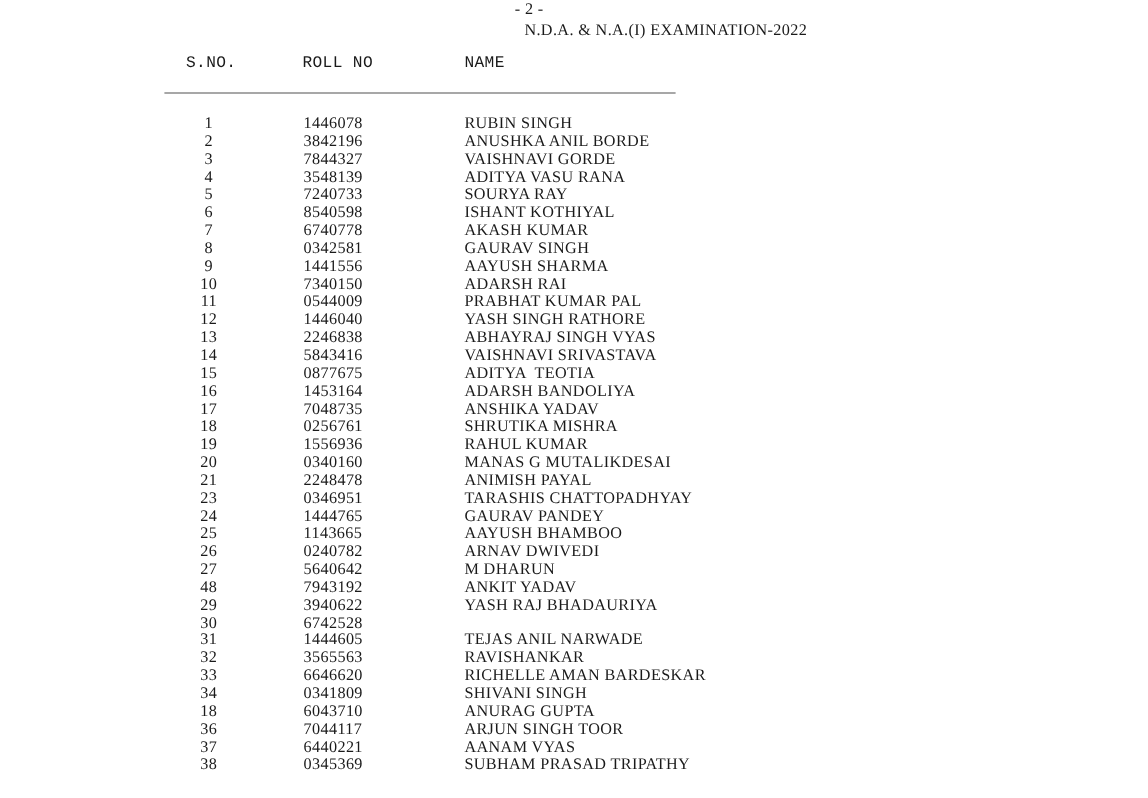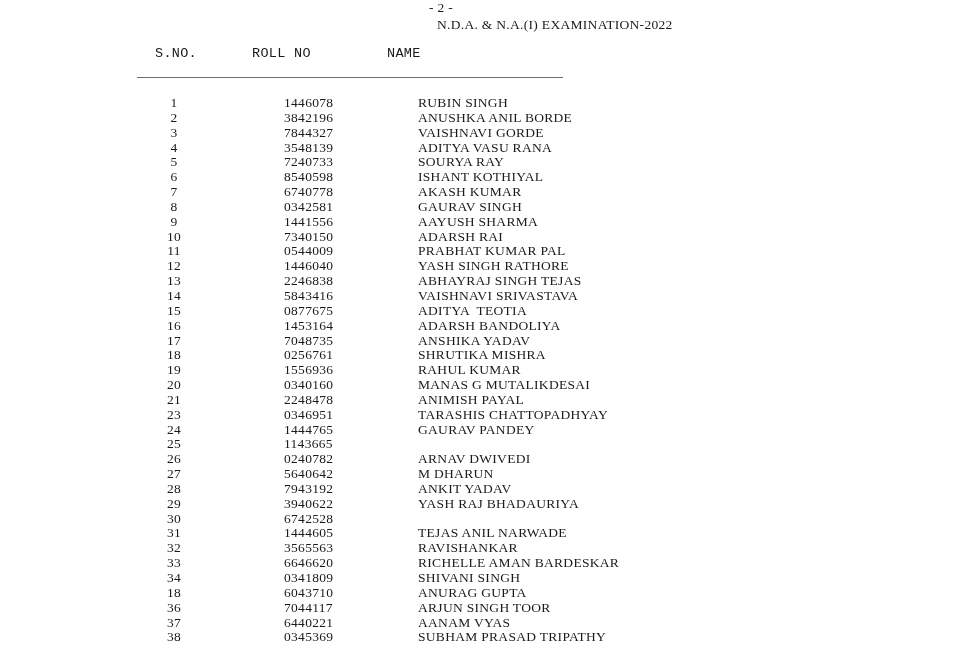--- a/index.html
+++ b/index.html
@@ -58,21 +58,21 @@
     height: 14.85px;
     line-height: 14.85px;
     white-space: pre;
   }
   .cell-sno {
     margin-left: 150px;
     width: 48px;
     text-align: center;
   }
   .cell-roll {
-    margin-left: 86px;
+    margin-left: 55px;
     width: 134px;
   }
   .cell-name {
     flex: 1;
   }
 </style>
 </head>
 <body>
 
 <div class="page">
@@ -147,21 +147,21 @@
       <span class="cell-name">PRABHAT KUMAR PAL</span>
     </div>
       <div class="row">
       <span class="cell-sno">12</span>
       <span class="cell-roll">1446040</span>
       <span class="cell-name">YASH SINGH RATHORE</span>
     </div>
       <div class="row">
       <span class="cell-sno">13</span>
       <span class="cell-roll">2246838</span>
-      <span class="cell-name">ABHAYRAJ SINGH TEJAS</span>
+      <span class="cell-name">ABHAYRAJ SINGH VYAS</span>
     </div>
       <div class="row">
       <span class="cell-sno">14</span>
       <span class="cell-roll">5843416</span>
       <span class="cell-name">VAISHNAVI SRIVASTAVA</span>
     </div>
       <div class="row">
       <span class="cell-sno">15</span>
       <span class="cell-roll">0877675</span>
       <span class="cell-name">ADITYA  TEOTIA</span>
@@ -202,33 +202,34 @@
       <span class="cell-name">TARASHIS CHATTOPADHYAY</span>
     </div>
       <div class="row">
       <span class="cell-sno">24</span>
       <span class="cell-roll">1444765</span>
       <span class="cell-name">GAURAV PANDEY</span>
     </div>
       <div class="row">
       <span class="cell-sno">25</span>
       <span class="cell-roll">1143665</span>
+      <span class="cell-name">AAYUSH BHAMBOO</span>
     </div>
       <div class="row">
       <span class="cell-sno">26</span>
       <span class="cell-roll">0240782</span>
       <span class="cell-name">ARNAV DWIVEDI</span>
     </div>
       <div class="row">
       <span class="cell-sno">27</span>
       <span class="cell-roll">5640642</span>
       <span class="cell-name">M DHARUN</span>
     </div>
       <div class="row">
-      <span class="cell-sno">28</span>
+      <span class="cell-sno">48</span>
       <span class="cell-roll">7943192</span>
       <span class="cell-name">ANKIT YADAV</span>
     </div>
       <div class="row">
       <span class="cell-sno">29</span>
       <span class="cell-roll">3940622</span>
       <span class="cell-name">YASH RAJ BHADAURIYA</span>
     </div>
       <div class="row">
       <span class="cell-sno">30</span>

